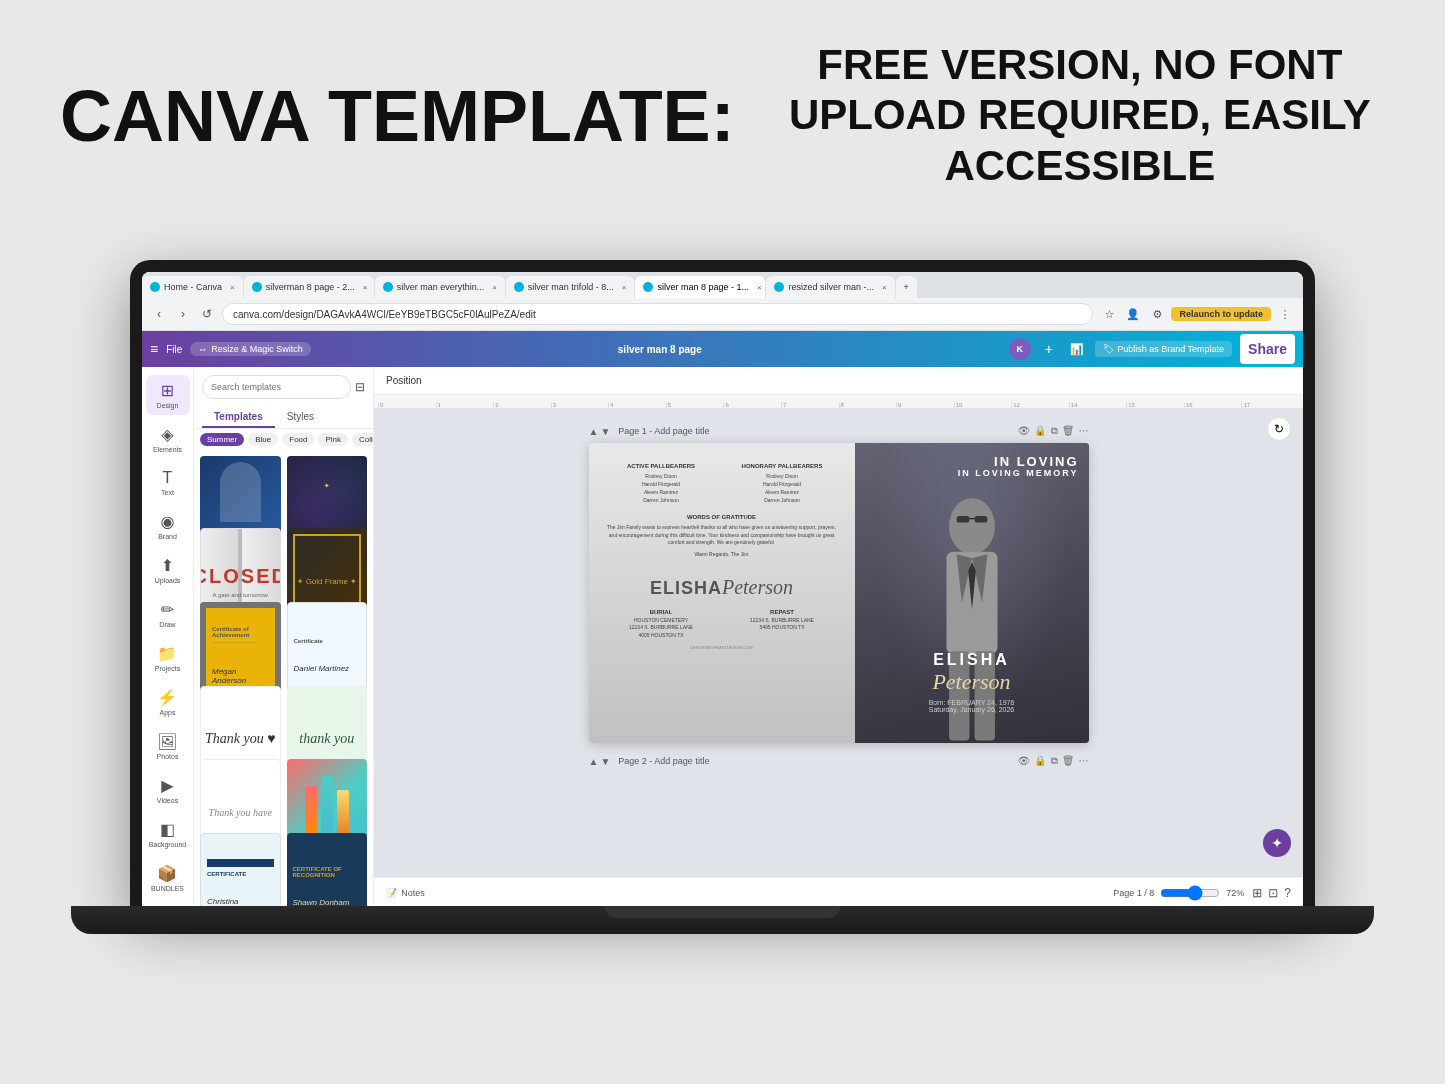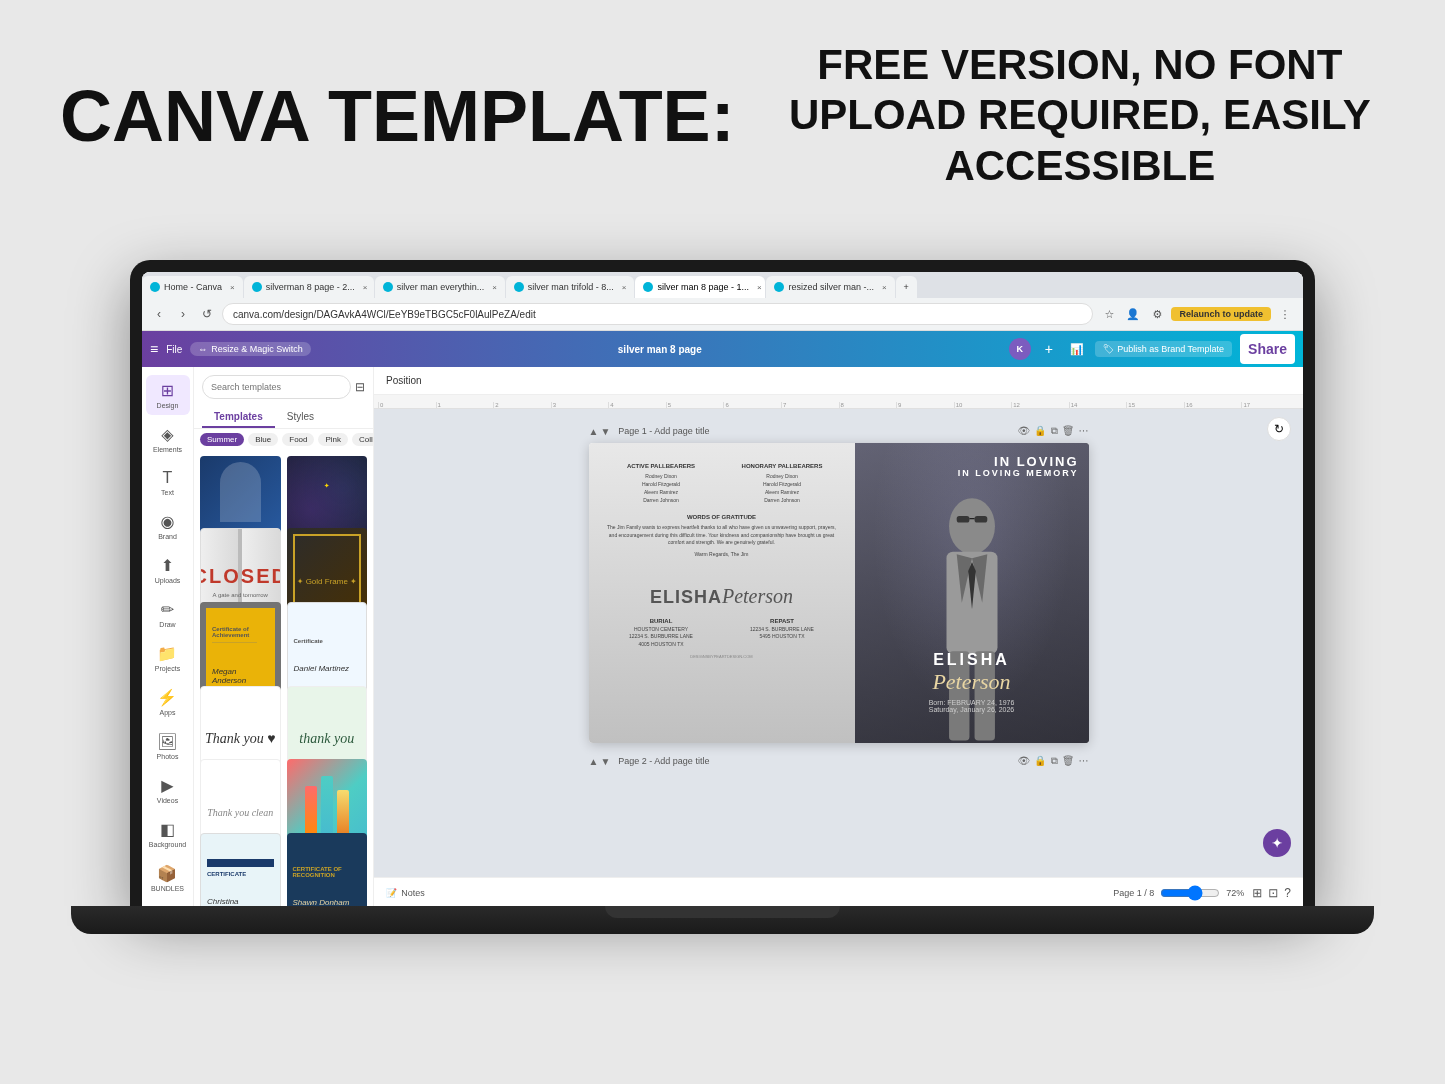--- a/index.html
+++ b/index.html
@@ -920,21 +920,21 @@
               </div>
 
               <div class="template-thumb tt-thankyou">
                 <div class="thankyou-inner">Thank you ♥</div>
               </div>
               <div class="template-thumb tt-thankyou2">
                 <div class="thankyou-inner" style="color:#2d5a3d;">thank you</div>
               </div>
 
               <div class="template-thumb tt-thankyou">
-                <div class="thankyou-inner" style="font-size:10px; color:#888;">Thank you clean</div>
+                <div class="thankyou-inner" style="font-size:10px; color:#888;">Thank you have</div>
               </div>
               <div class="template-thumb tt-colorful">
                 <div style="padding:8px; display:flex; gap:4px; height:100%; align-items:center; justify-content:center;">
                   <div style="width:12px; background:linear-gradient(to bottom, #ff6b6b, #ff8c00); height:60%; border-radius:2px;"></div>
                   <div style="width:12px; background:linear-gradient(to bottom, #4ecdc4, #45b7d1); height:80%; border-radius:2px;"></div>
                   <div style="width:12px; background:linear-gradient(to bottom, #f7dc6f, #e67e22); height:50%; border-radius:2px;"></div>
                 </div>
               </div>
 
               <div class="template-thumb tt-certblue">
@@ -1015,21 +1015,21 @@
                           </div>
                         </div>
                       </div>
                       <div style="margin-top:10px; text-align:center;">
                         <div style="font-size:6px; font-weight:bold; text-transform:uppercase; color:#333; margin-bottom:4px;">WORDS OF GRATITUDE</div>
                         <div style="font-size:5px; color:#444; line-height:1.5;">
                           The Jim Family wants to express heartfelt thanks to all who have given us unwavering support, prayers, and encouragement during this difficult time. Your kindness and companionship have brought us great comfort and strength. We are genuinely grateful.
                         </div>
                         <div style="font-size:5px; color:#444; margin-top:4px;">Warm Regards, The Jim</div>
                       </div>
-                      <div style="margin-top:28px; text-align:center;">
+                      <div style="margin-top:19px; text-align:center;">
                         <span style="font-size:18px; font-weight:900; font-family:Arial,sans-serif; color:#555; text-transform:uppercase; letter-spacing:1px;">ELISHA</span><span style="font-size:20px; font-family:Georgia,serif; font-style:italic; color:#555;">Peterson</span>
                       </div>
                       <div style="display:flex; gap:8px; margin-top:10px;">
                         <div style="flex:1; text-align:center;">
                           <div style="font-size:6px; font-weight:bold; text-transform:uppercase; color:#333;">BURIAL</div>
                           <div style="font-size:5px; color:#444; line-height:1.5; margin-top:2px;">HOUSTON CEMETERY<br>12234 S. BURBURRE LANE<br>4005 HOUSTON TX</div>
                         </div>
                         <div style="flex:1; text-align:center;">
                           <div style="font-size:6px; font-weight:bold; text-transform:uppercase; color:#333;">REPAST</div>
                           <div style="font-size:5px; color:#444; line-height:1.5; margin-top:2px;">12234 S. BURBURRE LANE<br>5495 HOUSTON TX</div>

